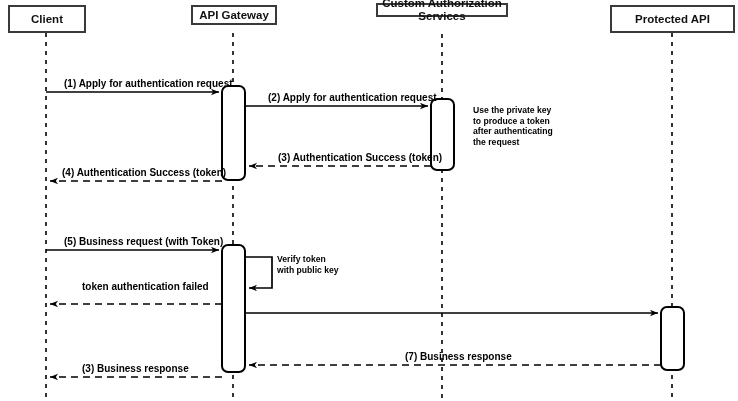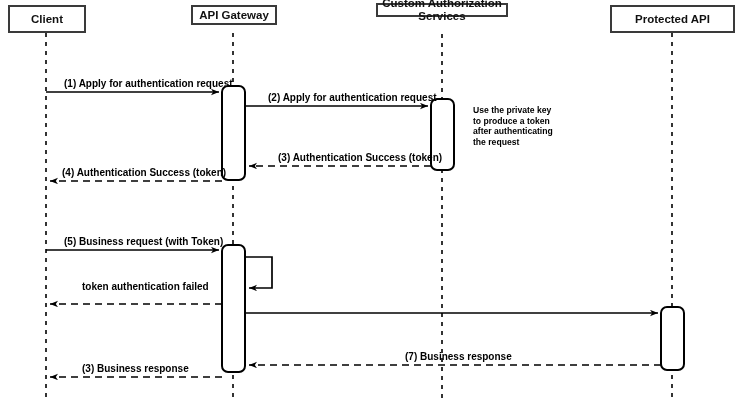--- a/index.html
+++ b/index.html
@@ -130,16 +130,20 @@
 
   <div class="msg-label" style="left:64px; top:79px;">(1) Apply for authentication request</div>
   <div class="msg-label" style="left:268px; top:93px;">(2) Apply for authentication request</div>
   <div class="msg-label" style="left:278px; top:153px;">(3) Authentication Success (token)</div>
   <div class="msg-label" style="left:62px; top:168px;">(4) Authentication Success (token)</div>
   <div class="msg-label" style="left:64px; top:237px;">(5) Business request (with Token)</div>
   <div class="msg-label" style="left:82px; top:282px;">token authentication failed</div>
   <div class="msg-label" style="left:405px; top:352px;">(7) Business response</div>
   <div class="msg-label" style="left:82px; top:364px;">(3) Business response</div>
 
+  <div class="self-note" style="left:277px; top:254px;">
+    <div>Verify token</div>
+    <div>with public key</div>
+  </div>
 
   <div class="note-text" style="left:461px; top:105px;margin-left:12px;">Use the private key to produce a token after authenticating the request</div>
 
 </div>
 
 </body></html>

